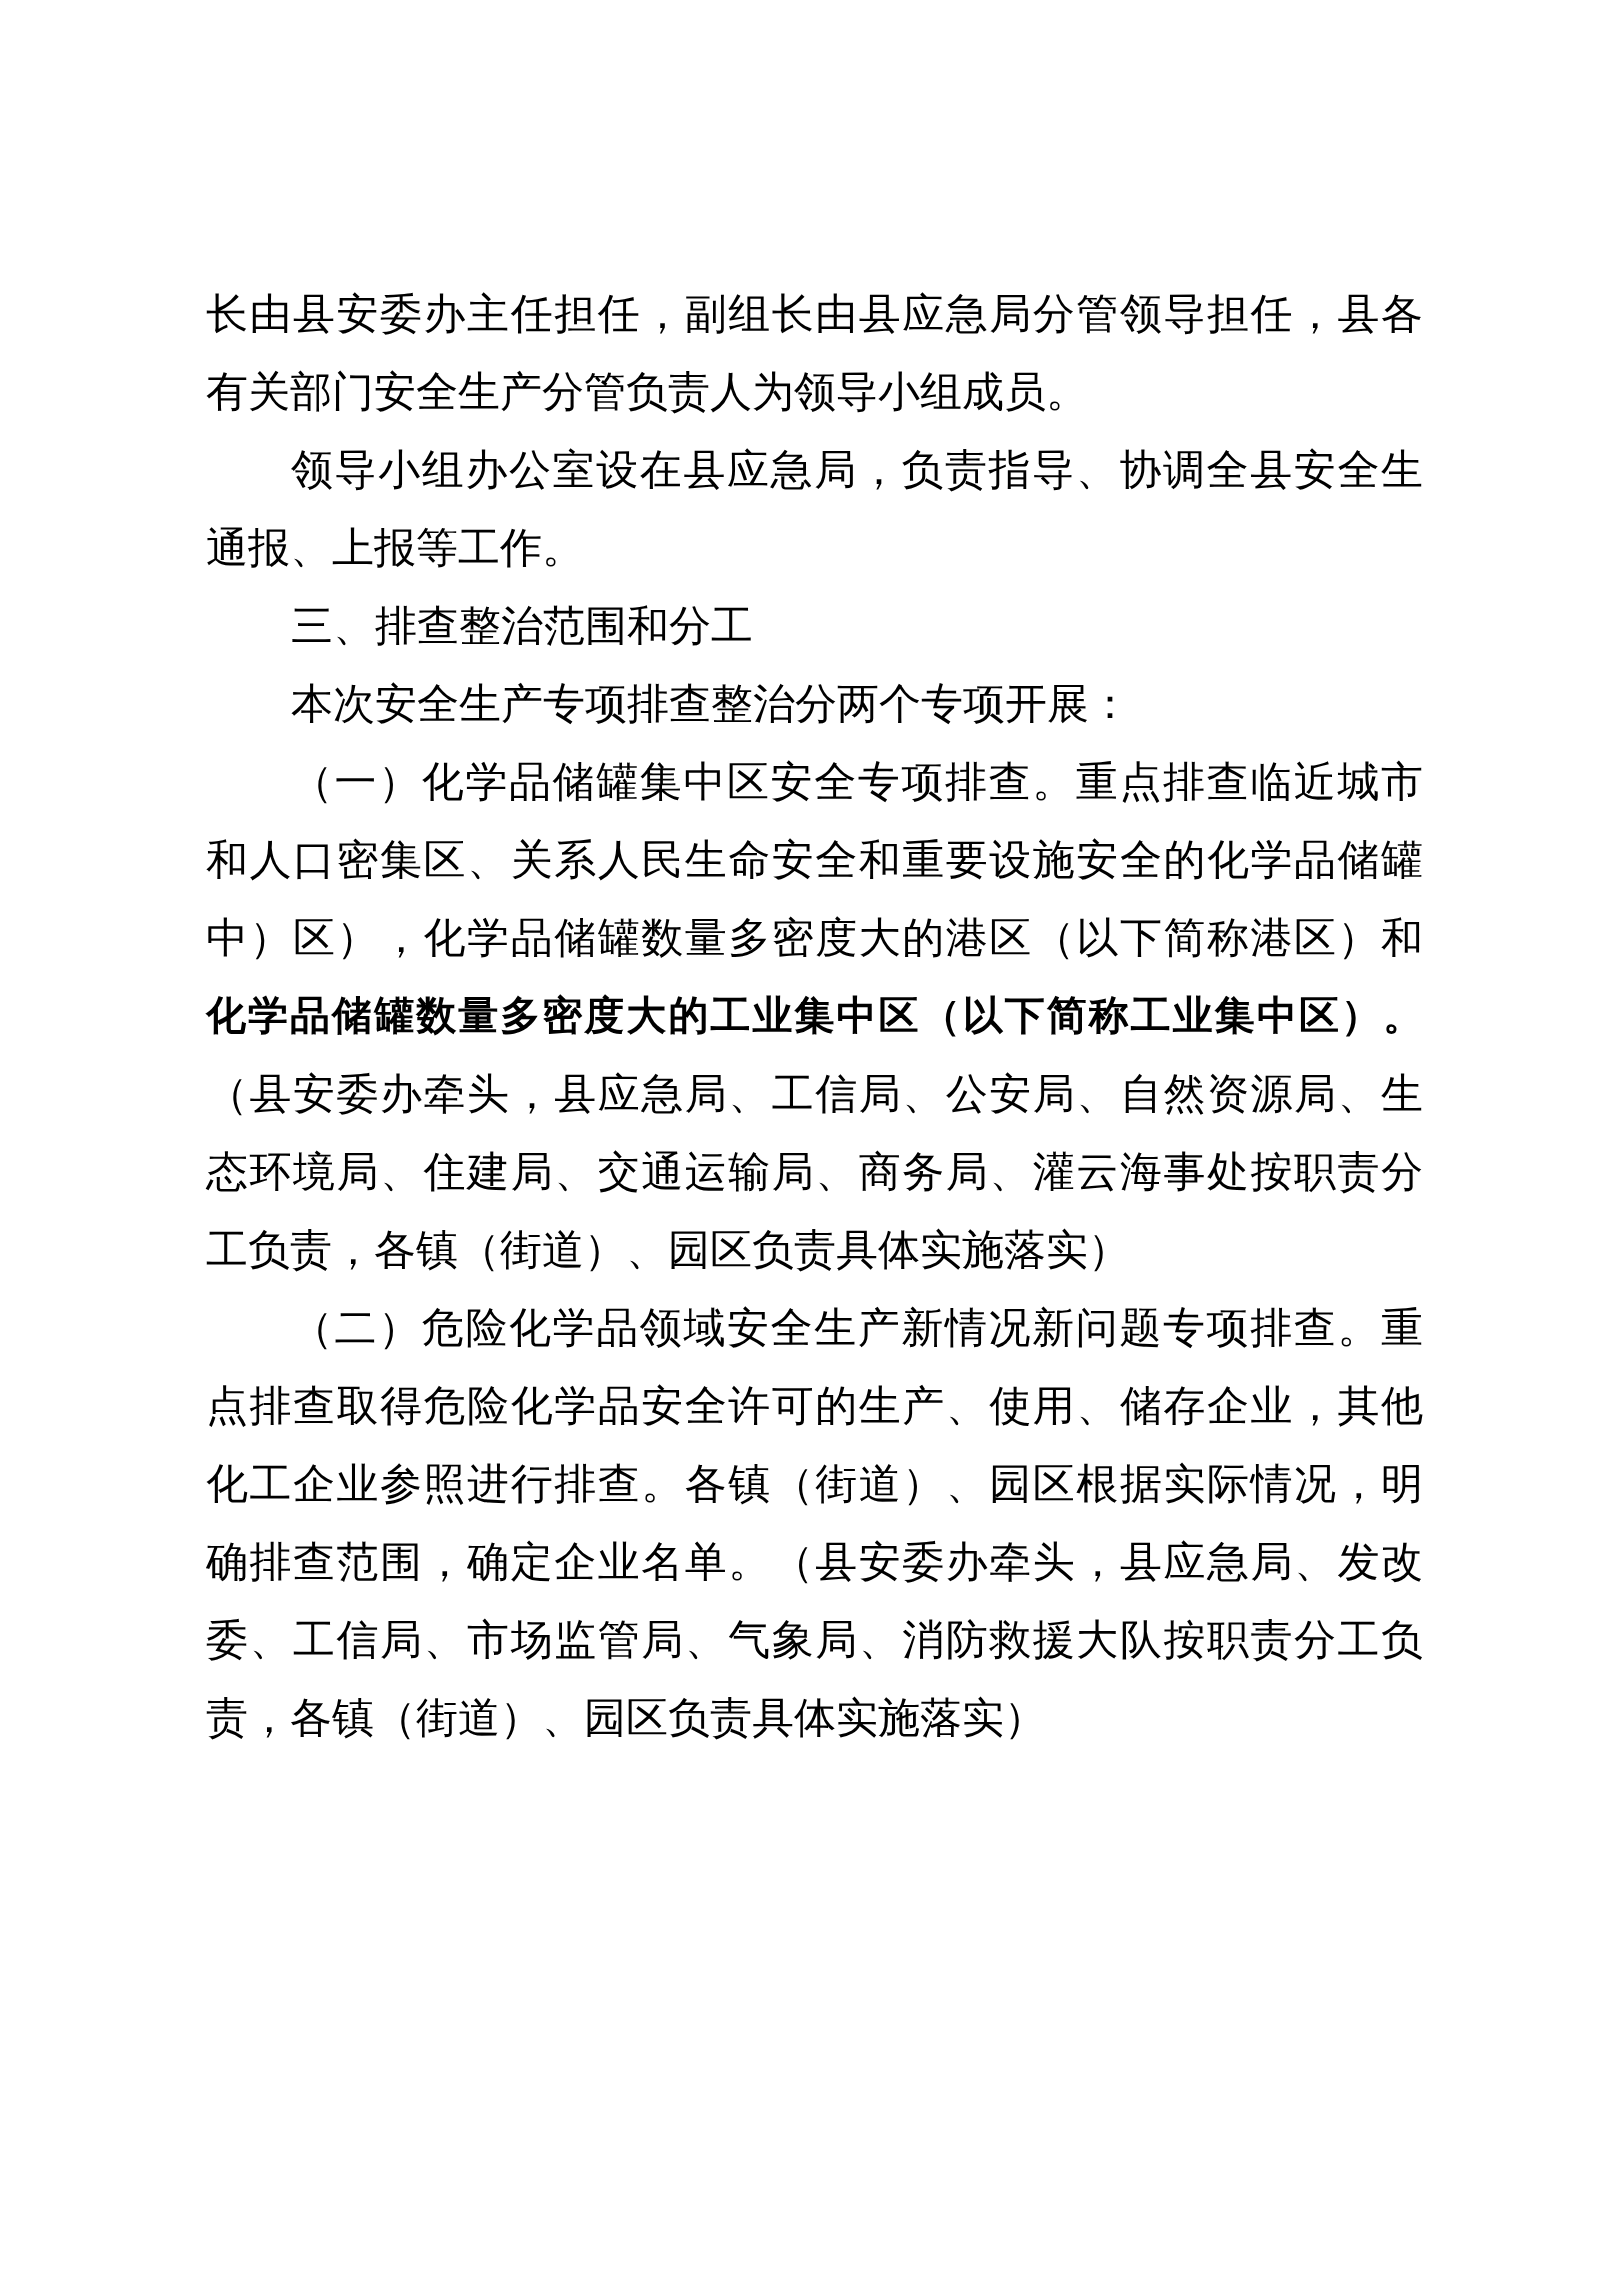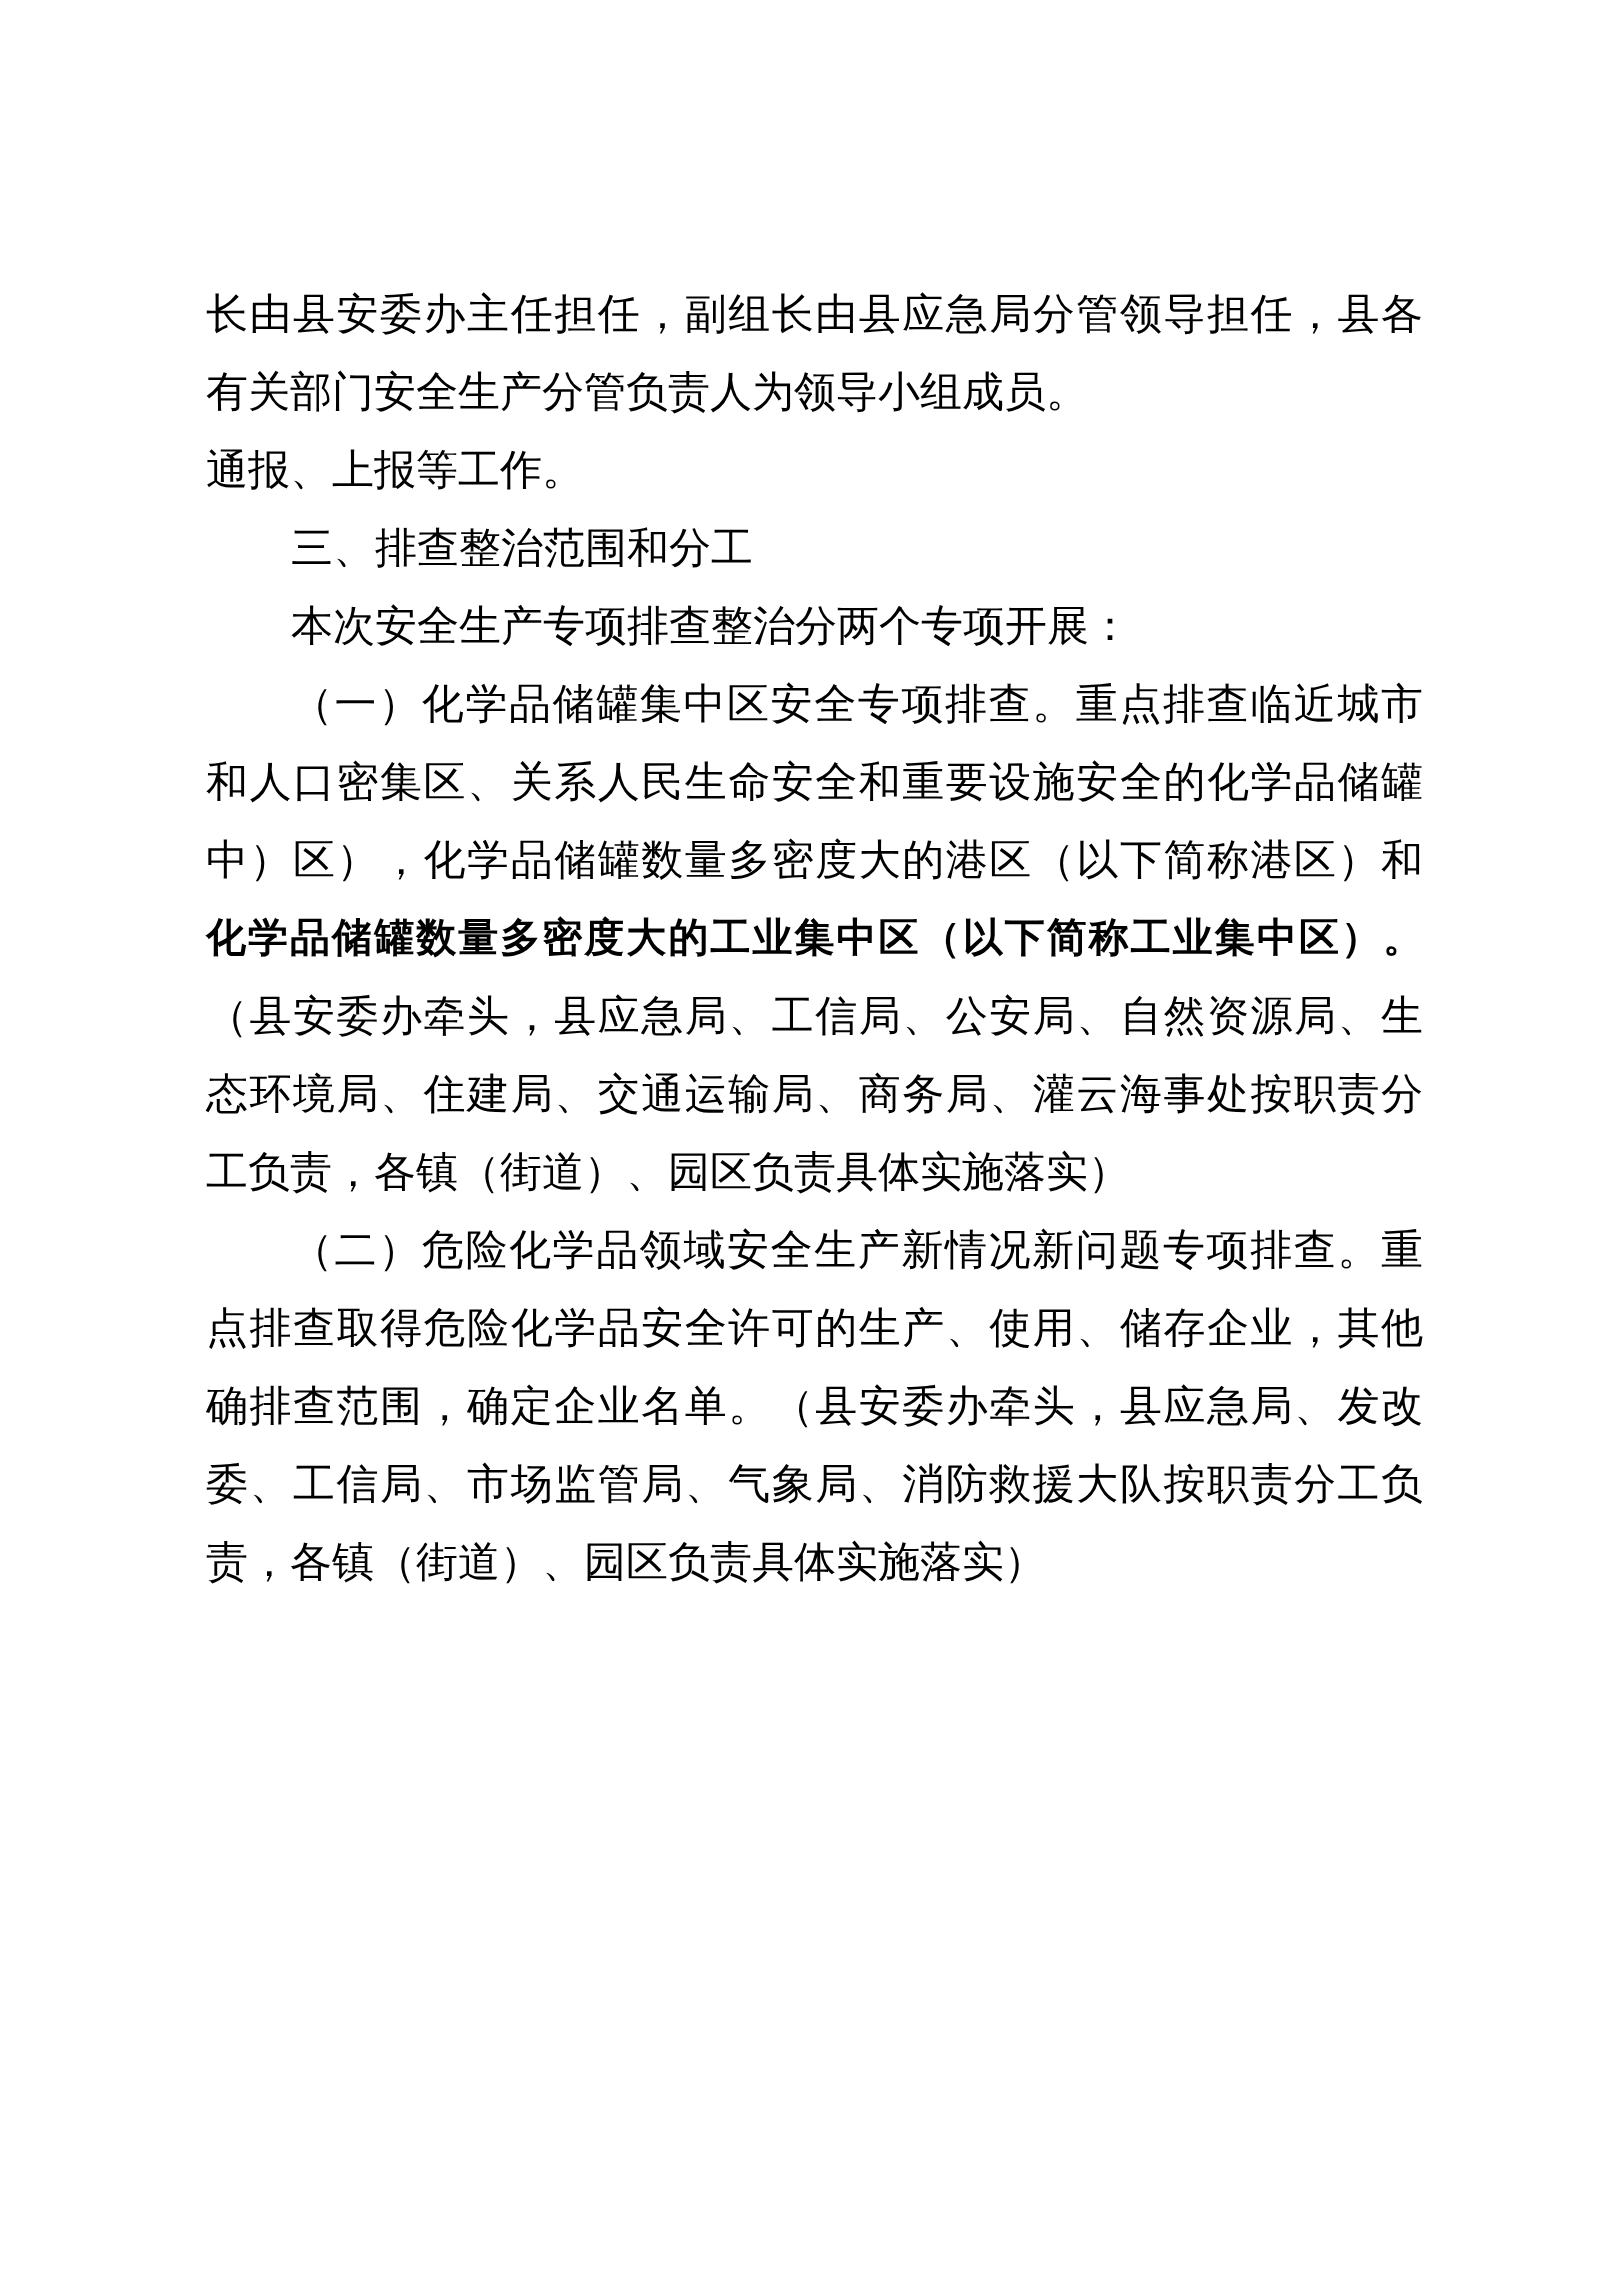--- a/index.html
+++ b/index.html
@@ -56,37 +56,39 @@
   }
 </style>
 </head>
 <body>
 
 <div class="page">
   <div class="text-block">
 
     <div class="line">长由县安委办主任担任，副组长由县应急局分管领导担任，县各</div>
     <div class="line short">有关部门安全生产分管负责人为领导小组成员。</div>
+    <div class="line indent">领导小组办公室设在县应急局，负责指导、协调全县安全生</div>
     <div class="line short">通报、上报等工作。</div>
 
     <div class="line short indent bold">三、排查整治范围和分工</div>
 
     <div class="line short indent">本次安全生产专项排查整治分两个专项开展：</div>
 
     <div class="line indent">（一）化学品储罐集中区安全专项排查。重点排查临近城市</div>
     <div class="line">和人口密集区、关系人民生命安全和重要设施安全的化学品储罐</div>
     <div class="line">中）区），化学品储罐数量多密度大的港区（以下简称港区）和</div>
     <div class="line squeeze">化学品储罐数量多密度大的工业集中区（以下简称工业集中区）。</div>
 
     <div class="line bold">（县安委办牵头，县应急局、工信局、公安局、自然资源局、生</div>
     <div class="line bold">态环境局、住建局、交通运输局、商务局、灌云海事处按职责分</div>
     <div class="line short bold">工负责，各镇（街道）、园区负责具体实施落实）</div>
 
     <div class="line indent">（二）危险化学品领域安全生产新情况新问题专项排查。重</div>
     <div class="line">点排查取得危险化学品安全许可的生产、使用、储存企业，其他</div>
+    <div class="line">化工企业参照进行排查。各镇（街道）、园区根据实际情况，明</div>
 
     <div class="line">
       <span>确排查范围，确定企业名单。</span><span class="bold">（县安委办牵头，县应急局、发改</span>
     </div>
 
     <div class="line bold">委、工信局、市场监管局、气象局、消防救援大队按职责分工负</div>
     <div class="line short bold">责，各镇（街道）、园区负责具体实施落实）</div>
 
   </div>
 </div>

